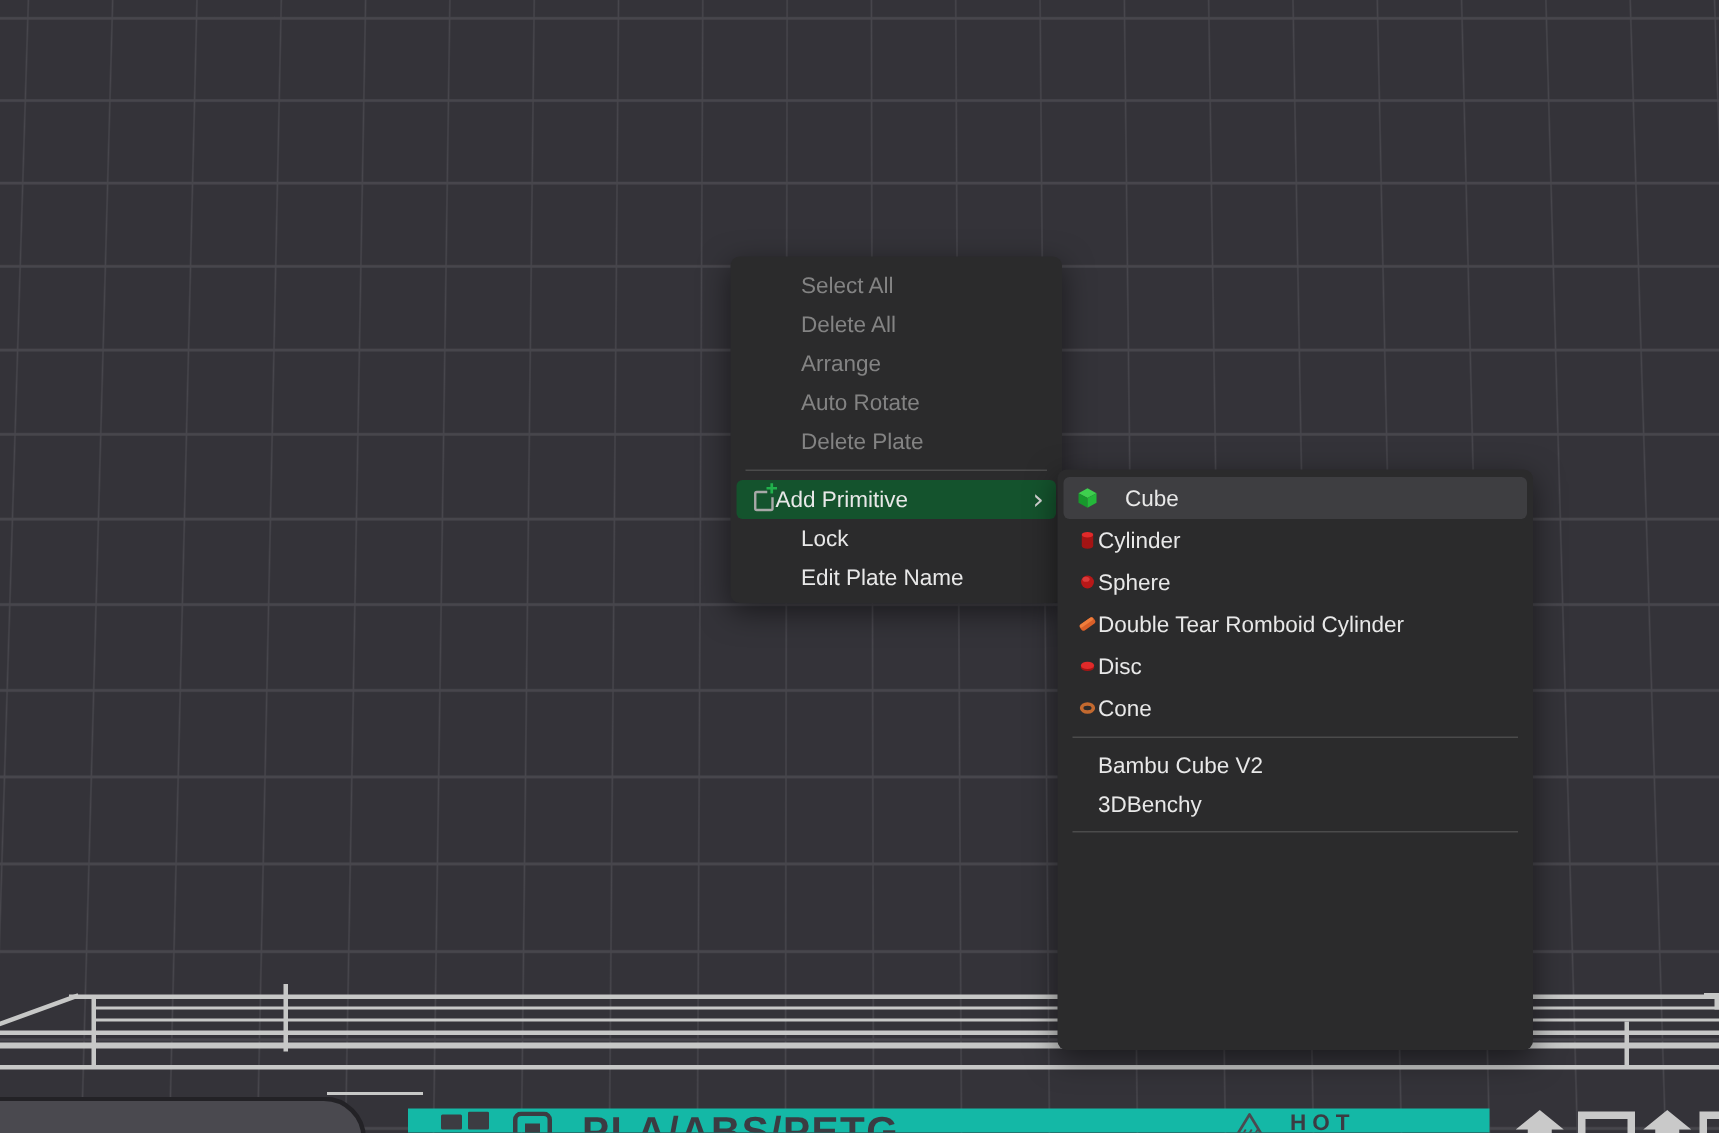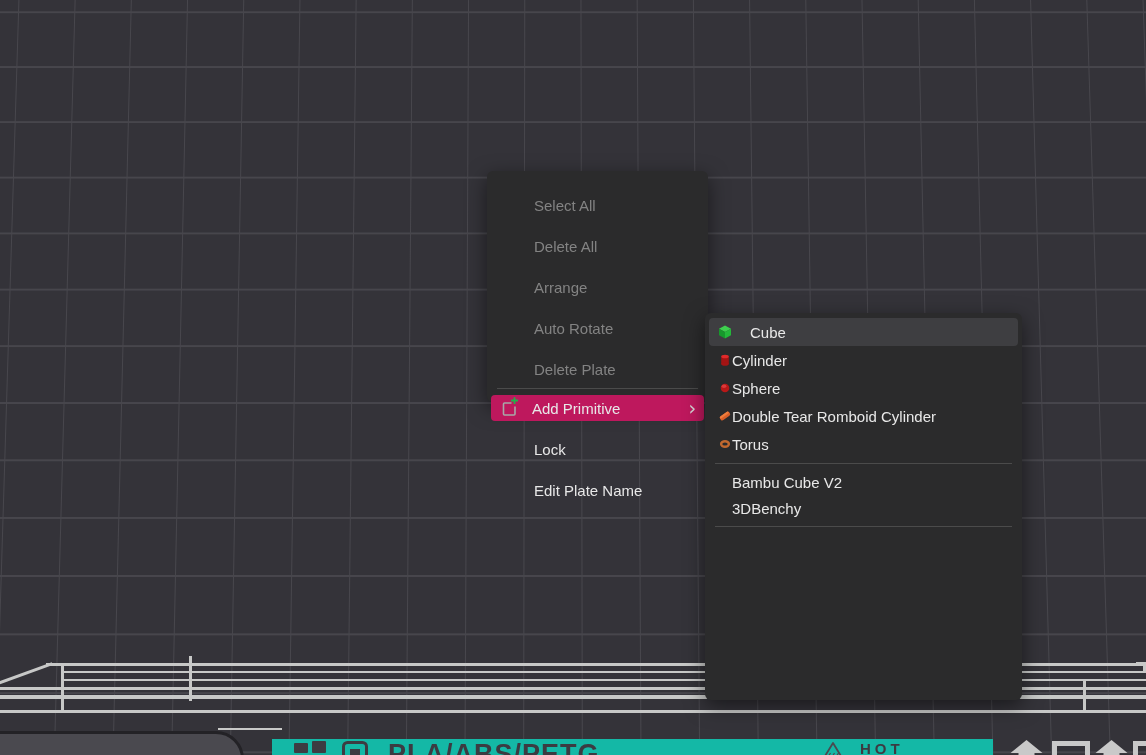--- a/index.html
+++ b/index.html
@@ -65,23 +65,23 @@
   
   .menu{
     position:absolute;background:#2b2b2c;border-radius:6px;
     box-shadow:0 6px 20px rgba(0,0,0,.5);color:#e8e8e8;font-size:15px;
   }
   .menu-main{left:487px;top:171px;width:221px;height:231px;padding-top:6px;
     box-sizing:border-box;z-index:10;}
   .menu-sub{left:705px;top:313px;width:317px;height:387px;padding-top:5px;
     box-sizing:border-box;z-index:11;}
   .mi{position:relative;height:26px;display:flex;align-items:center;
-    padding:0 12px 0 47px;cursor:default;margin-top:15px;}
+    padding:0 12px 0 47px;cursor:default;}
   .mi.disabled{color:#838383;}
-  .mi.hl{background:#be185d;border-radius:4px;margin:0 4px;padding-left:41px;padding-right:8px;}
+  .mi.hl{background:#14532d;border-radius:4px;margin:0 4px;padding-left:26px;padding-right:8px;}
   .mi .mi-icon{position:absolute;left:8px;top:2px;}
   .mi .mi-arrow{margin-left:auto;color:#d4d4d4;font-size:19px;line-height:1;
     font-family:"DejaVu Sans",sans-serif;}
   .sub-row{position:relative;height:28px;display:flex;align-items:center;
     padding:0 12px 0 27px;cursor:default;}
   .sub-row .mi-icon{position:absolute;left:13px;top:7px;line-height:0;}
   .sub-row.hl{background:#3e3e41;border-radius:4px;margin:0 4px;padding-left:41px;}
   .sub-row.hl .mi-icon{left:9px;}
   .sub-row.small{height:26px;}
   .sep{height:1px;background:#4b4b4b;margin:6px 10px;}
@@ -219,24 +219,33 @@
             <rect x="1.5" y="4.6" width="11" height="4.8" rx="1.8" fill="#d95f28"></rect>
             <rect x="1.8" y="4.6" width="10.4" height="2.2" rx="1.1" fill="#ef7d3c"></rect>
           </g>
         </svg>
       </span>
       <span class="lbl">Double Tear Romboid Cylinder</span>
     </div>
     <div class="sub-row">
       <span class="mi-icon">
         <svg width="14" height="14" viewBox="0 0 14 14">
+          <ellipse cx="7" cy="7.8" rx="4.4" ry="2.6" fill="#a31414"></ellipse>
+          <ellipse cx="7" cy="6.6" rx="4.4" ry="2.4" fill="#e02a2a"></ellipse>
+        </svg>
+      </span>
+      <span class="lbl">Disc</span>
+    </div>
+    <div class="sub-row">
+      <span class="mi-icon">
+        <svg width="14" height="14" viewBox="0 0 14 14">
           <ellipse cx="7" cy="7" rx="3.9" ry="2.7" fill="none" stroke="#c2692f" stroke-width="2.4"></ellipse>
         </svg>
       </span>
-      <span class="lbl">Torus</span>
+      <span class="lbl">Cone</span>
     </div>
     <div class="sep"></div>
     <div class="sub-row small">
       <span class="lbl">Bambu Cube V2</span>
     </div>
     <div class="sub-row small">
       <span class="lbl">3DBenchy</span>
     </div>
     <div class="sep"></div>
   </div>

